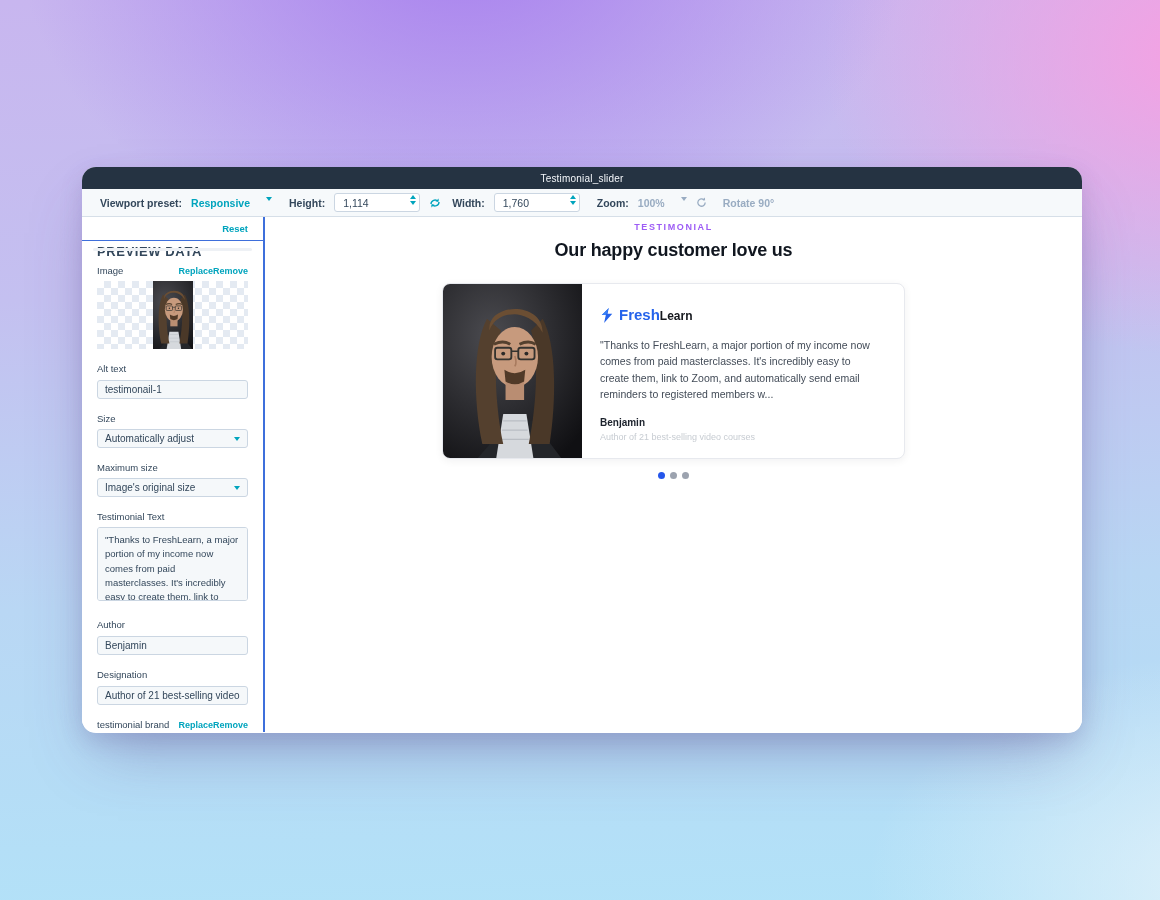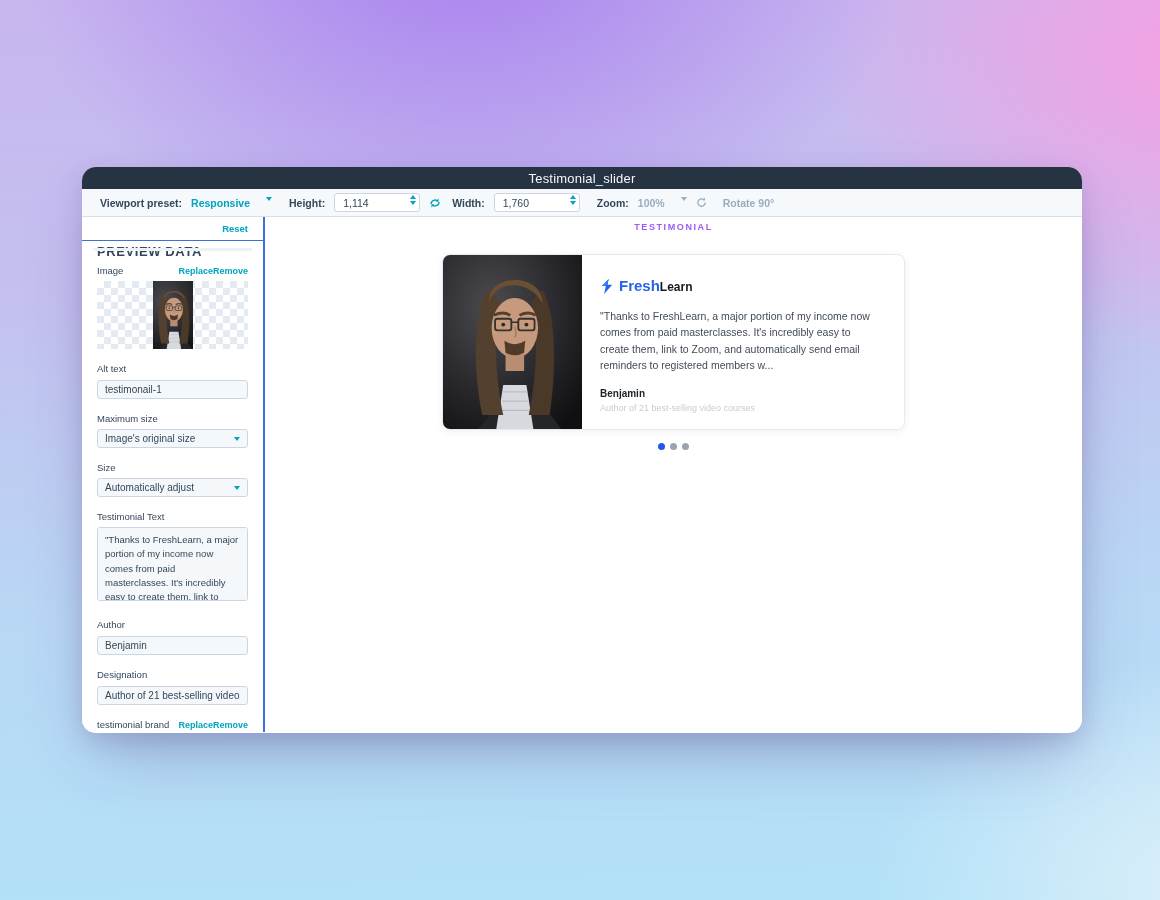--- a/index.html
+++ b/index.html
@@ -14,21 +14,21 @@
   }
   .window {
     position:absolute; left:82px; top:167px; width:1000px; height:566px;
     border-radius:14px; overflow:hidden; background:#fff;
     box-shadow:0 30px 60px -15px rgba(90,70,140,.38), 0 8px 22px rgba(90,70,140,.18);
   }
   
   .titlebar {
     height:22px; background:#253342; display:flex; align-items:center; justify-content:center;
   }
-  .titlebar span { color:#f4f7fa; font-size:13px; letter-spacing:.2px; }
+  .titlebar span { color:#f4f7fa; font-size:10px; letter-spacing:.2px; }
   
   .toolbar {
     height:28px; background:#f6f9fb; border-bottom:1px solid #d6dfe8;
     display:flex; align-items:center; padding:0 18px; gap:9px; font-size:10.5px;
   }
   .tb-label { color:#33475b; font-weight:bold; white-space:nowrap; }
   .tb-link { background:none; border:none; color:#00a4bd; font-weight:bold; font-size:10.5px;
     display:inline-flex; align-items:flex-start; gap:16px; cursor:pointer; font-family:inherit; white-space:nowrap;}
   .tb-link.disabled { color:#99acc2; }
   .caret { width:0; height:0; border-left:3.5px solid transparent; border-right:3.5px solid transparent; border-top:4px solid #00a4bd; display:inline-block;}
@@ -209,34 +209,34 @@
 
         <div class="fgroup">
           <div class="frow">
               <span class="flabel">Alt text</span>
             </div>
           <input class="tinput" value="testimonail-1" style="">
         </div>
 
         <div class="fgroup">
           <div class="frow">
+              <span class="flabel">Size</span>
+            </div>
+          <div class="tselect">
+            <span>Automatically adjust</span>
+            <i class="caret"></i>
+          </div>
+        </div>
+
+        <div class="fgroup">
+          <div class="frow">
               <span class="flabel">Maximum size</span>
             </div>
           <div class="tselect">
             <span>Image's original size</span>
-            <i class="caret"></i>
-          </div>
-        </div>
-
-        <div class="fgroup">
-          <div class="frow">
-              <span class="flabel">Size</span>
-            </div>
-          <div class="tselect">
-            <span>Automatically adjust</span>
             <i class="caret"></i>
           </div>
         </div>
 
         <div class="fgroup">
           <div class="frow">
               <span class="flabel">Testimonial Text</span>
             </div>
           <textarea class="tarea" style="">"Thanks to FreshLearn, a major portion of my income now comes from paid masterclasses. It's incredibly easy to create them, link to Zoom, and automatically send email reminders to registered members worldwide."</textarea>
         </div>
@@ -264,20 +264,21 @@
             </span>
           </div>
 
         </div>
 
       </div>
     </aside>
 
     <main class="preview">
       <div class="eyebrow">TESTIMONIAL</div>
+      <h1 class="heading">Our happy customer love us</h1>
 
       <div class="card">
         <div class="card-img">
           <svg viewBox="0 0 120 150" preserveAspectRatio="xMidYMid slice">
             <defs>
                 <radialGradient id="pbg2" cx="35%" cy="30%" r="85%">
                   <stop offset="0" stop-color="#4b4b50"></stop>
                   <stop offset="1" stop-color="#101013"></stop>
                 </radialGradient>
               </defs>

